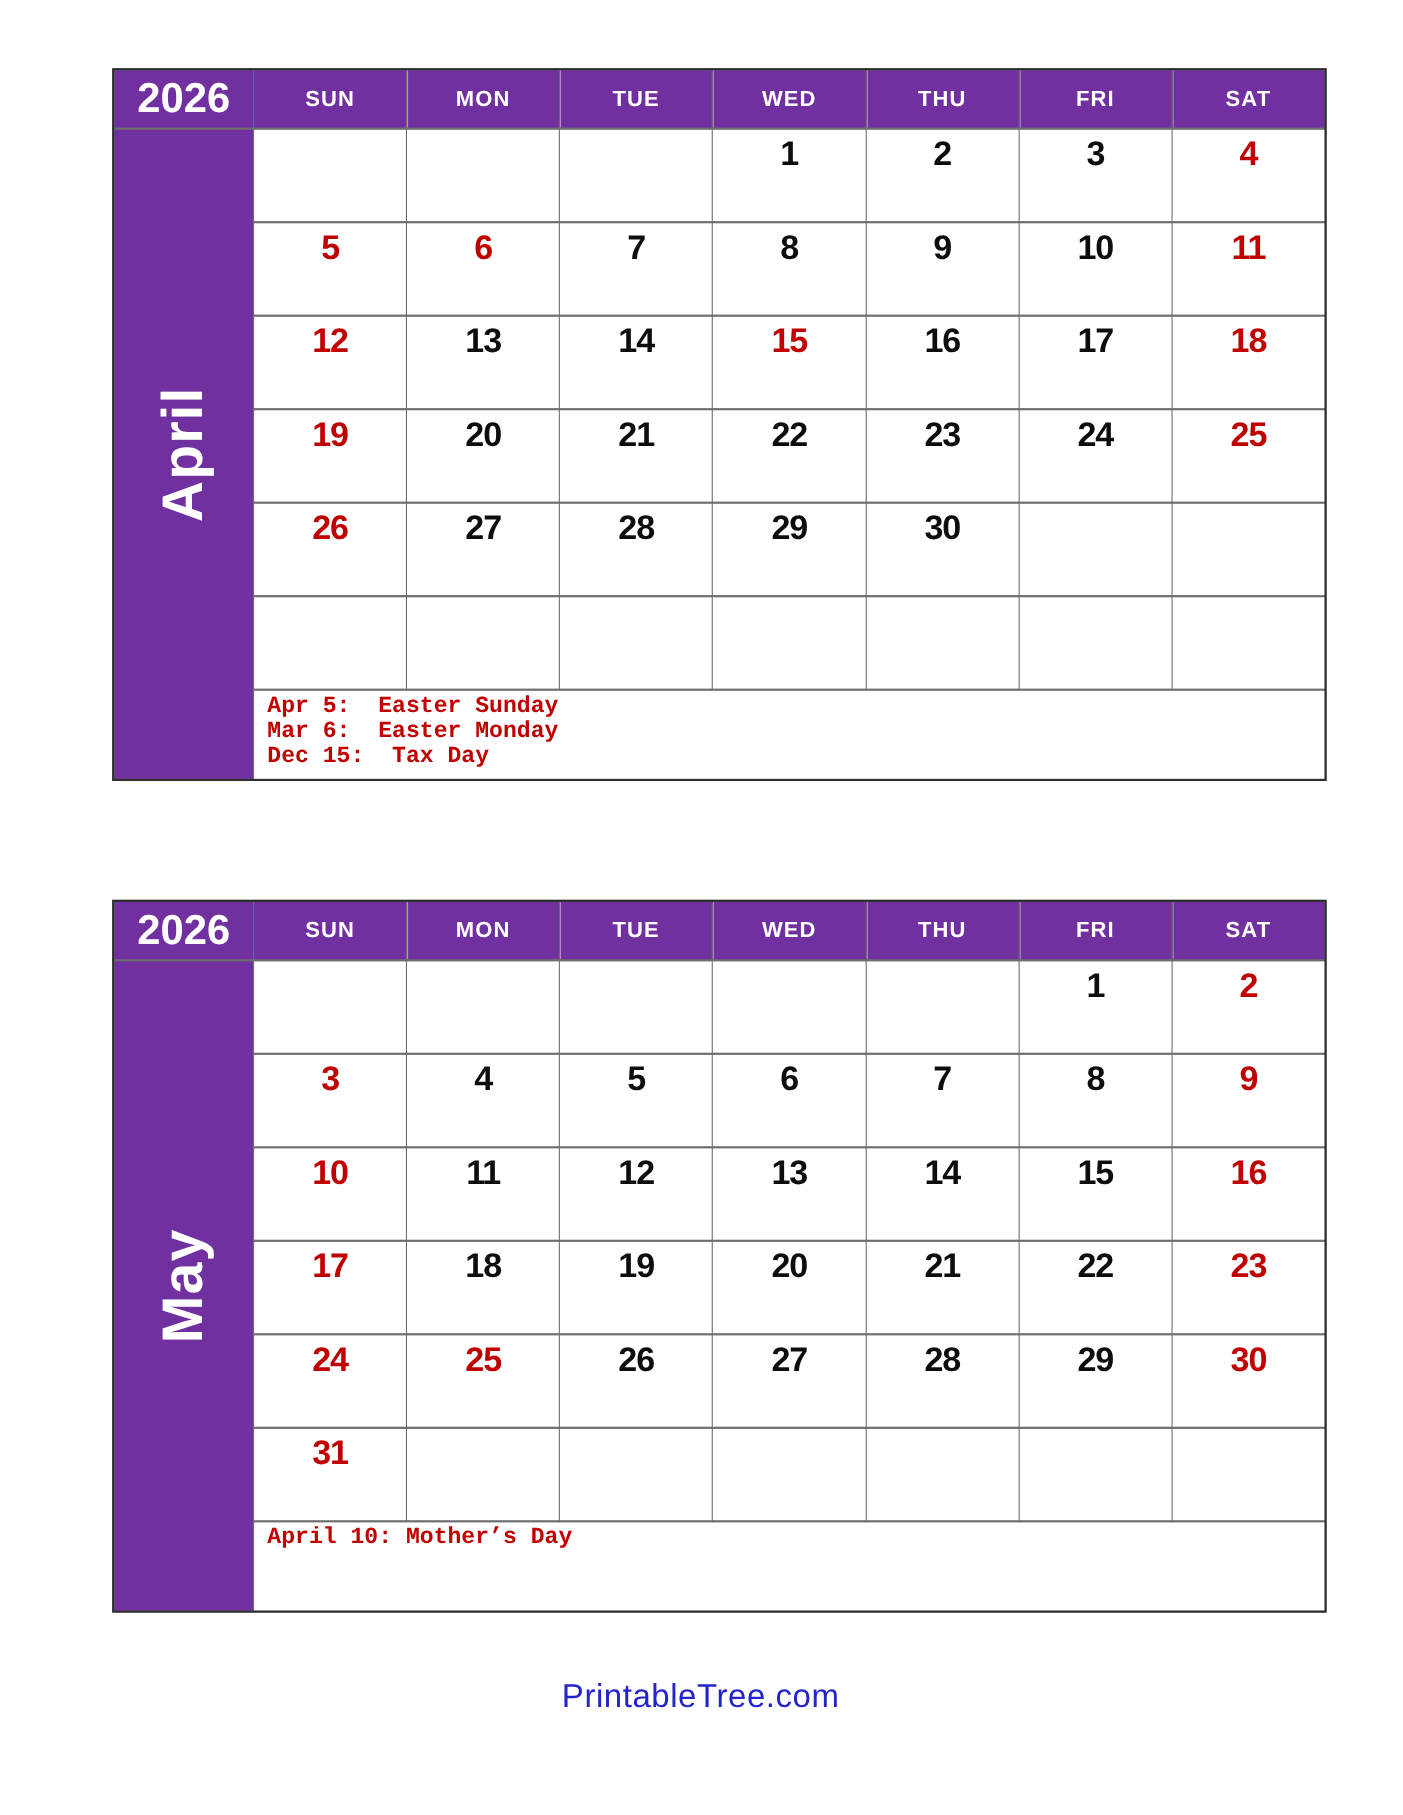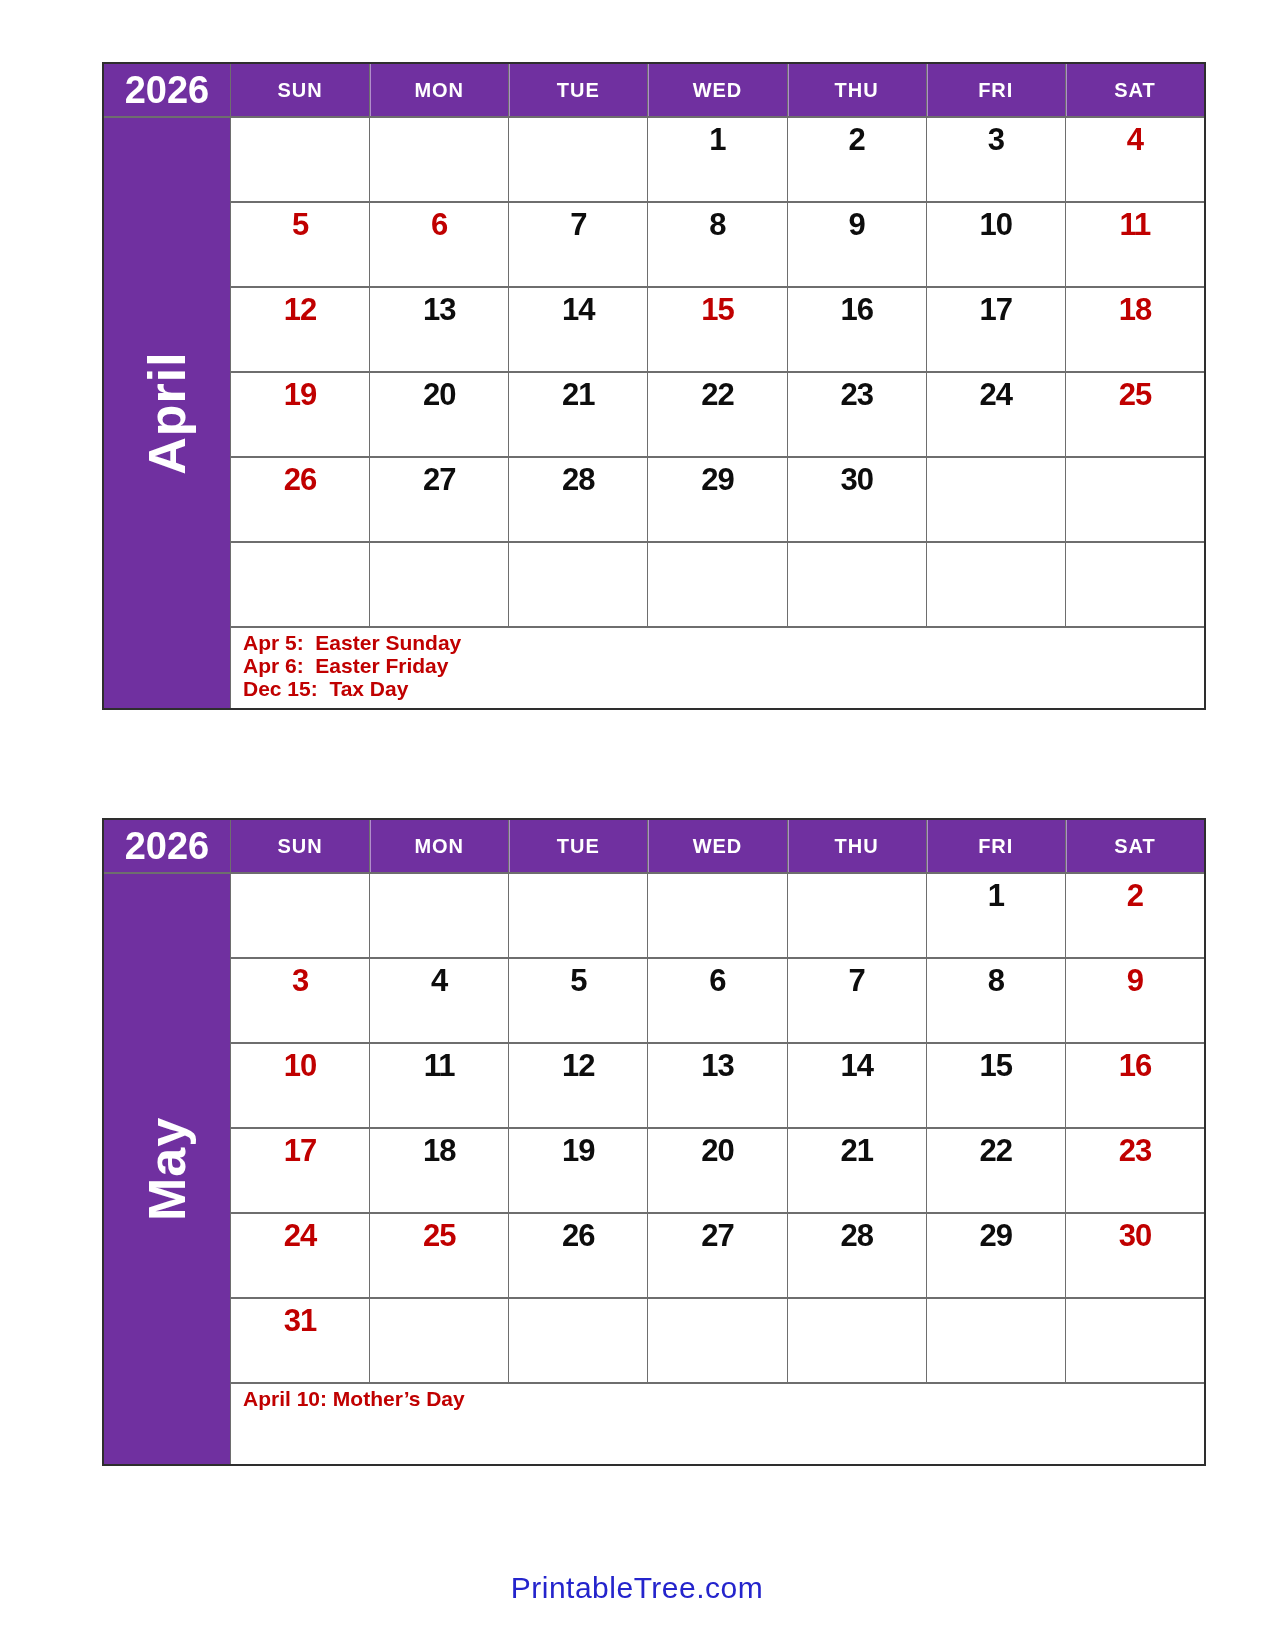--- a/index.html
+++ b/index.html
@@ -94,26 +94,27 @@
     background: #ffffff;
     padding: 3px 0 0 12px;
     box-sizing: border-box;
   }
   .holiday-note .holiday-line {
     white-space: pre;
     color: #C00000;
     font-size: 21px;
     font-weight: 700;
     line-height: 23px;
+    font-family: Liberation Mono, monospace;
   }
 
   .footer {
     width: 1104px;
     margin-left: 85px;
-    margin-top: 105px;
+    margin-top: 60px;
     text-align: center;
   }
   .footer a {
     color: #2424CC;
     font-size: 30px;
     text-decoration: none;
     letter-spacing: 0.5px;
   }
 </style>
 </head>
@@ -169,21 +170,21 @@
       <div class="cell"></div>
       <div class="cell"></div>
       <div class="cell"></div>
       <div class="cell"></div>
       <div class="cell"></div>
       <div class="cell"></div>
       <div class="cell"></div>
       <div class="cell"></div>
       <div class="holiday-note">
       <div class="holiday-line">Apr 5:  Easter Sunday</div>
-      <div class="holiday-line">Apr 6:  Easter Friday</div>
+      <div class="holiday-line">Mar 6:  Easter Monday</div>
       <div class="holiday-line">Dec 15:  Tax Day</div>
     </div>
   </div>
 </div>
 
 <div class="month-block second">
   <div class="cal-grid">
     <div class="year-cell">2026</div>
     <div class="day-header">SUN</div>
     <div class="day-header">MON</div>

